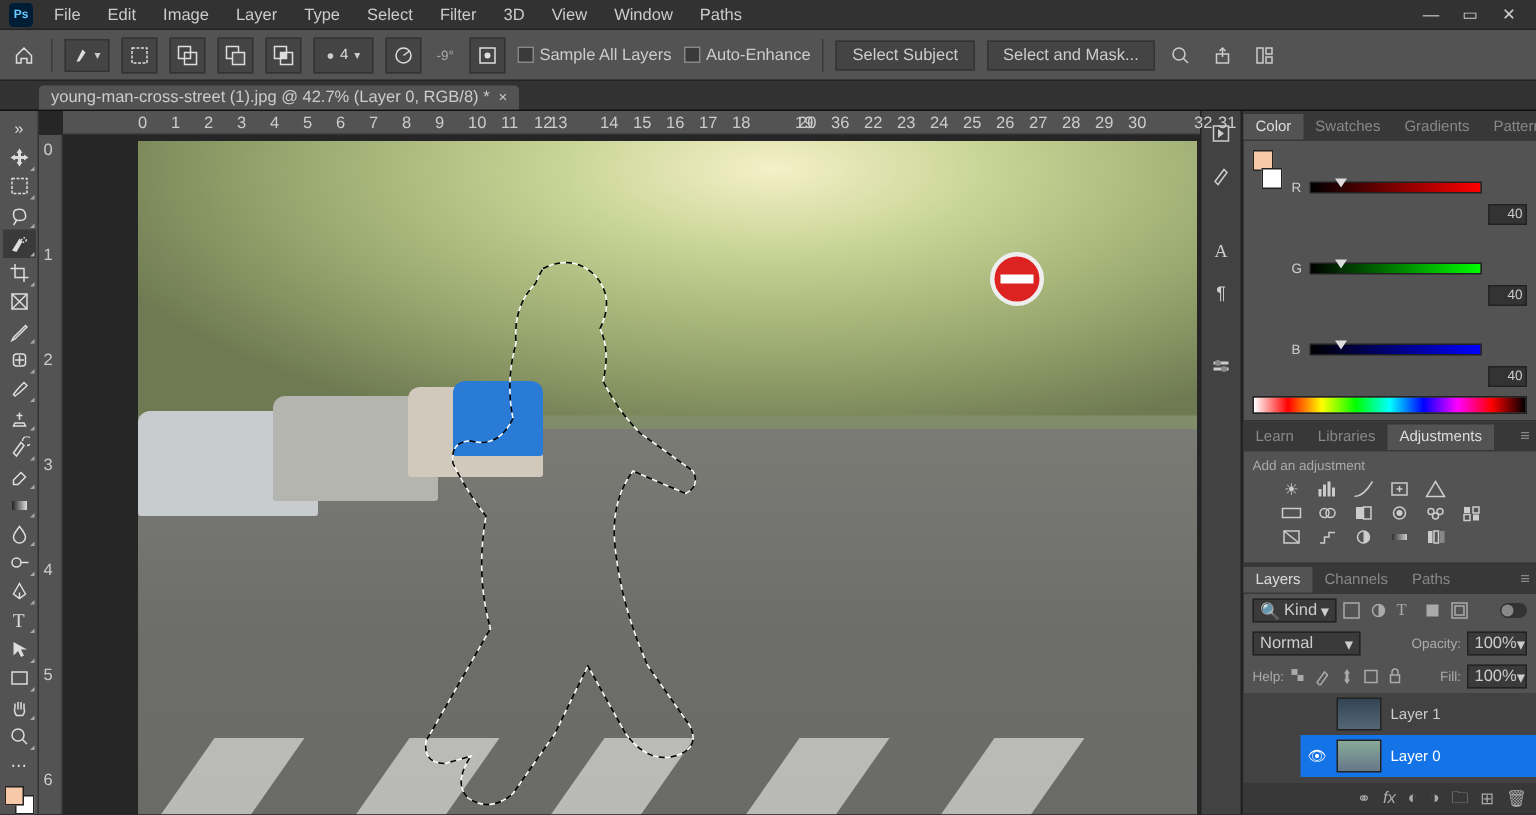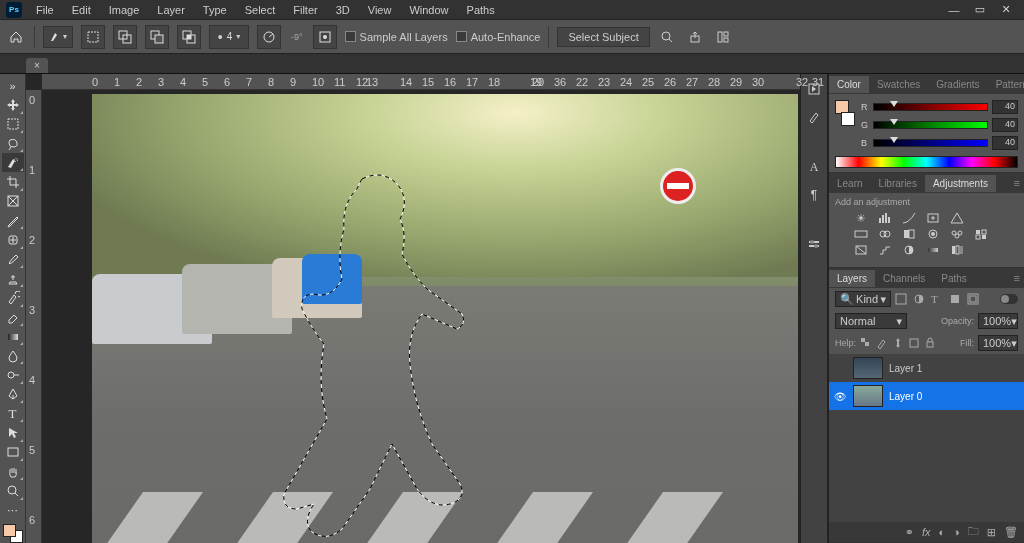--- a/index.html
+++ b/index.html
@@ -73,33 +73,33 @@
 .ptabs .ptab { padding: 3px 8px; font-size: 10px; color: #888; }
 .ptabs .ptab.active { background: #535353; color: #ddd; }
 .ptabs .pmenu { margin-left: auto; padding: 0 4px; color: #888; }
 
 .colorbody { padding: 6px 6px 4px 6px; }
 .sliders { display: flex; flex-direction: column; gap: 4px; }
 .slider { display: flex; align-items: center; gap: 4px; }
 .slider .lab { width: 8px; font-size: 9px; }
 .slider .track { flex: 1; height: 8px; border: 1px solid #222; position: relative; }
 .slider .thumb { position: absolute; left: 14%; top: -3px; width: 0; height: 0; border-left: 4px solid transparent; border-right: 4px solid transparent; border-top: 6px solid #ddd; }
-.slider .val { width: 26px; height: 14px; background: #333; border: 1px solid #222; text-align: right; padding: 0 2px; font-size: 9px; }
+.slider .val { width: 26px; height: 14px; background: #333; border: 1px solid #222; text-align: right; padding: 0 2px; font-size: 9px; margin-top: 36px; }
 .spectrum { height: 12px; margin-top: 6px; background: linear-gradient(90deg, #fff, #f00, #ff0, #0f0, #0ff, #00f, #f0f, #f00, #000); border: 1px solid #222; }
 
 .adjbody { padding: 4px 6px 8px 6px; }
 .adjbody .hint { font-size: 9px; color: #aaa; margin-bottom: 4px; }
 .adjrow { display: flex; gap: 8px; margin: 2px 0 2px 18px; }
 .adjrow .ai { width: 16px; height: 14px; color: #ccc; display: flex; align-items: center; justify-content: center; }
 
 .layersbody { display: flex; flex-direction: column; flex: 1; }
 .lrow { display: flex; align-items: center; gap: 4px; padding: 3px 6px; }
 .lrow .dd { height: 16px; background: #3a3a3a; border: 1px solid #222; font-size: 9px; padding: 0 4px; display: flex; align-items: center; justify-content: space-between; }
 .lrow .lbl2 { font-size: 9px; color: #aaa; }
-.layerlist { flex: 1; background: #424242; overflow: auto; }
+.layerlist { flex: 1; background: #424242; overflow: auto; padding-left: 38px; }
 .layer { height: 28px; display: flex; align-items: center; gap: 6px; padding: 0 4px; }
 .layer.active { background: #1473e6; color: #fff; }
 .layer .eye { width: 14px; text-align: center; font-size: 10px; }
 .layer .thumb { width: 30px; height: 22px; background: #888; border: 1px solid #222; background-size: cover; }
 .layer .name { font-size: 10px; }
 .layerfoot { height: 20px; background: #383838; display: flex; align-items: center; justify-content: flex-end; gap: 8px; padding: 0 6px; color: #aaa; font-size: 9px; }
 
 svg { display: block; }
 </style>
 </head>
@@ -182,20 +182,21 @@
   <div class="check">
       <div class="box"></div>
       <span>Sample All Layers</span>
     </div>
   <div class="check">
       <div class="box"></div>
       <span>Auto-Enhance</span>
     </div>
   <div class="divider"></div>
   <div class="selectsubj">Select Subject</div>
+  <div class="selectsubj">Select and Mask...</div>
   <div class="rtools">
     <div class="rtool">
         <svg width="14" height="14">
           <circle cx="6" cy="6" r="4" fill="none" stroke="#ccc"></circle>
           <line x1="9" y1="9" x2="12" y2="12" stroke="#ccc"></line>
         </svg>
       </div>
     <div class="rtool">
         <svg width="14" height="14">
           <rect x="3" y="6" width="8" height="6" fill="none" stroke="#ccc"></rect>
@@ -207,20 +208,21 @@
           <rect x="2" y="2" width="4" height="10" fill="none" stroke="#ccc"></rect>
           <rect x="8" y="2" width="4" height="4" fill="none" stroke="#ccc"></rect>
           <rect x="8" y="8" width="4" height="4" fill="none" stroke="#ccc"></rect>
         </svg>
       </div>
   </div>
 </div>
 
 <div class="tabrow">
   <div class="tab">
+    <span>young-man-cross-street (1).jpg @ 42.7% (Layer 0, RGB/8) *</span>
     <span class="close">×</span>
   </div>
 </div>
 
 <div class="main">
 
   <div class="toolpanel">
     <div class="tbtn">»</div>
     <div class="tbtn">
         <svg width="14" height="14">

